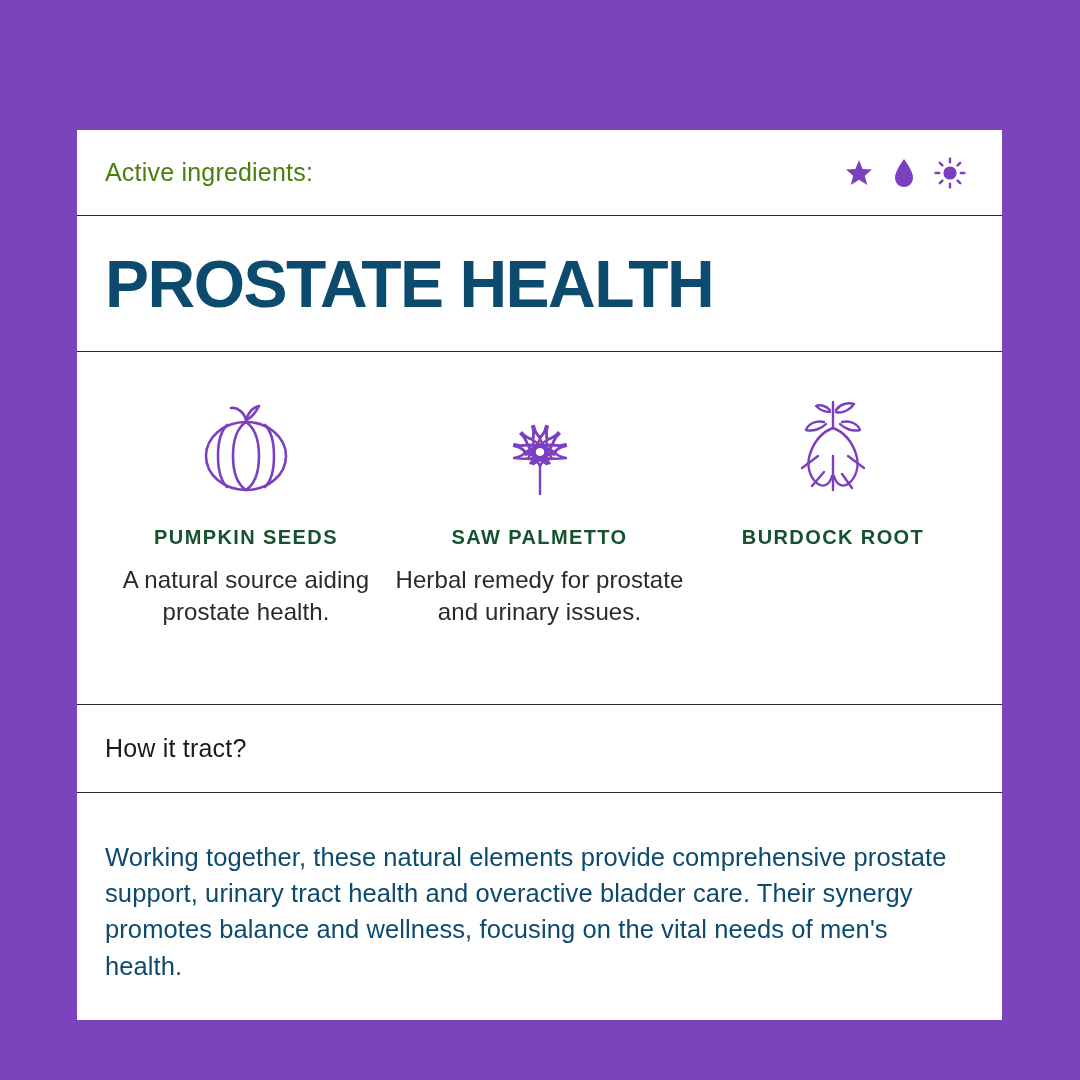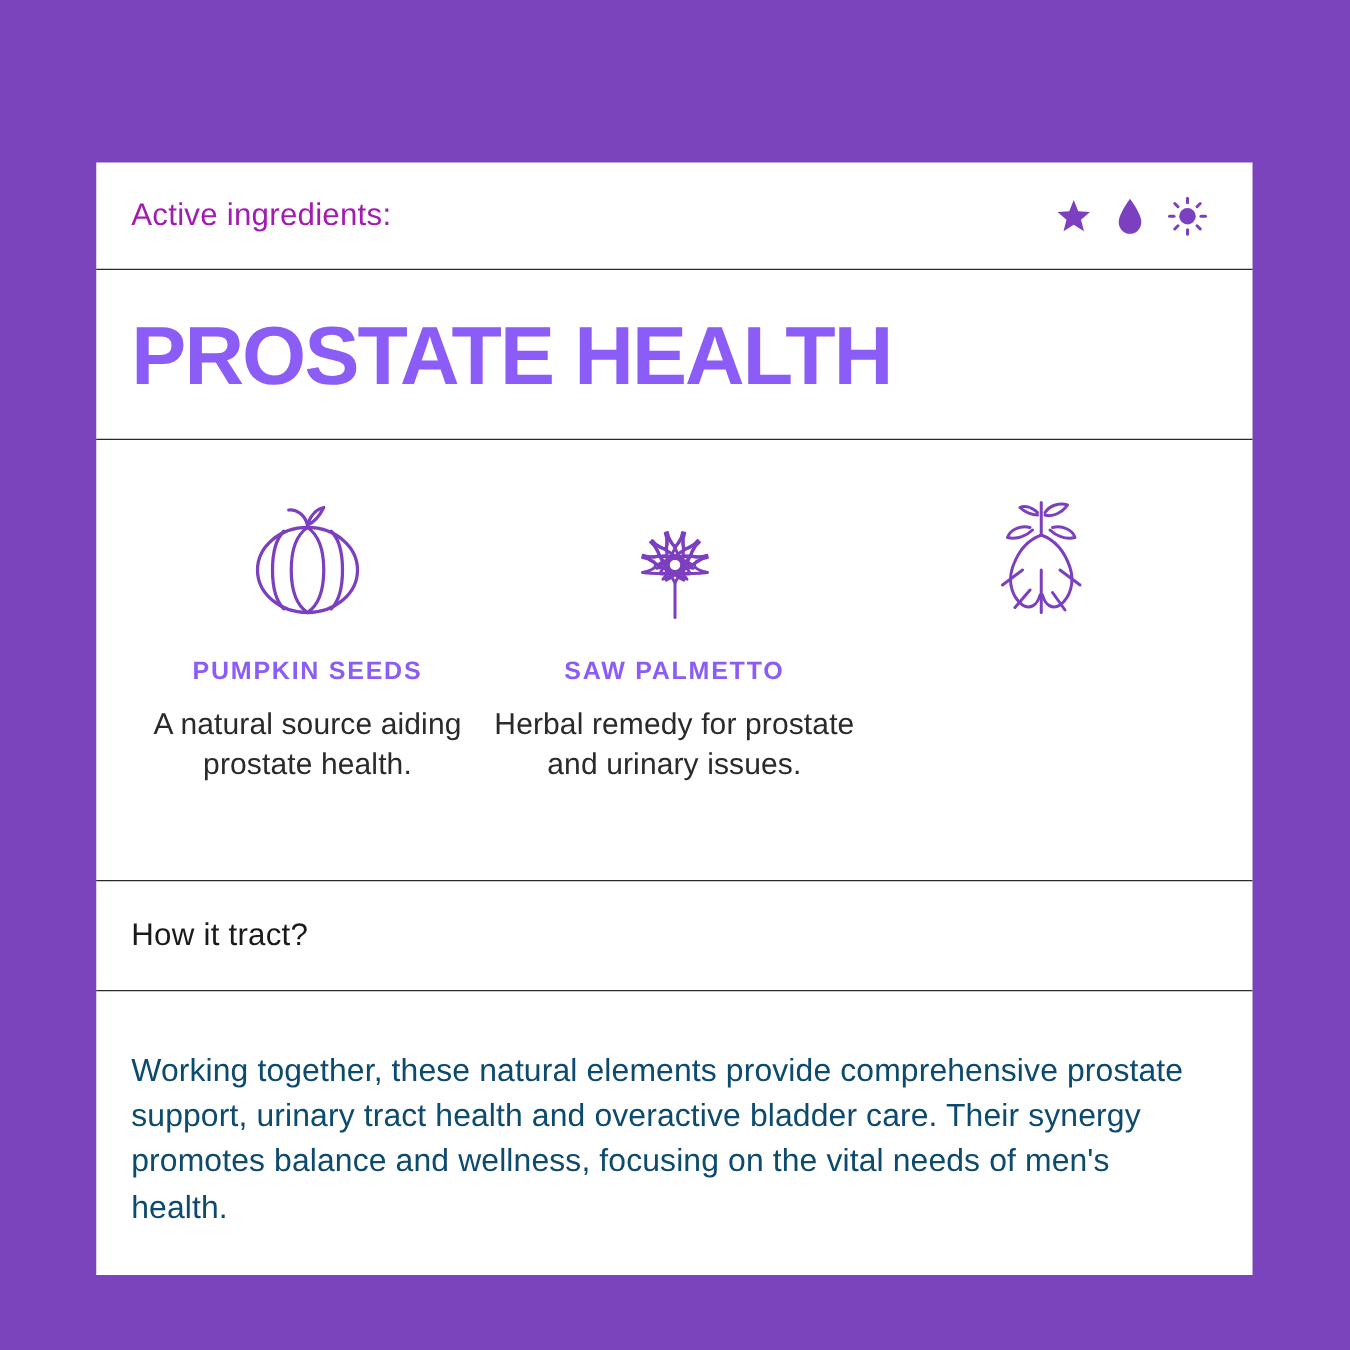--- a/index.html
+++ b/index.html
@@ -36,21 +36,21 @@
     flex: 0 0 86px;
     display: flex;
     align-items: center;
     justify-content: space-between;
     padding: 0 28px 0 28px;
     border-bottom: 1.5px solid #2b2b2b;
     box-sizing: border-box;
   }
   .header-label {
     font-size: 25px;
-    color: #a21caf;
+    color: #4d7c0f;
     letter-spacing: 0.2px;
   }
   .header-icons {
     display: flex;
     align-items: center;
     gap: 18px;
     padding-right: 8px;
   }
   .header-icons svg { display: block; }
 
@@ -61,21 +61,21 @@
     display: flex;
     align-items: center;
     padding: 0 28px;
     border-bottom: 1.5px solid #2b2b2b;
     box-sizing: border-box;
   }
   .title {
     font-size: 66px;
     font-weight: bold;
     letter-spacing: -1.5px;
-    color: #8b5cf6;
+    color: #0c4a6e;
     line-height: 1;
   }
 
   
   .ingredients-row {
     flex: 0 0 353px;
     display: flex;
     align-items: flex-start;
     justify-content: space-between;
     padding: 42px 24px 0 24px;
@@ -93,21 +93,21 @@
     height: 110px;
     display: flex;
     align-items: center;
     justify-content: center;
   }
   .ing-name {
     margin-top: 20px;
     font-size: 20px;
     font-weight: bold;
     letter-spacing: 1.4px;
-    color: #8b5cf6;
+    color: #14532d;
     line-height: 1.3;
     text-transform: uppercase;
   }
   .ing-desc {
     margin-top: 14px;
     font-size: 24px;
     color: #2a2a2a;
     line-height: 1.32;
     letter-spacing: 0.1px;
   }
@@ -248,20 +248,21 @@
             <path d="M59 8 L59 34"></path>
             <path d="M59 34 C48 38 40 48 36 60 C32 72 36 84 44 90 C50 94 56 90 58 82"></path>
             <path d="M59 34 C70 38 78 48 82 60 C86 72 82 84 74 90 C68 94 62 90 60 82"></path>
             <path d="M44 62 L28 74"></path>
             <path d="M50 78 L38 92"></path>
             <path d="M74 62 L90 74"></path>
             <path d="M68 80 L78 94"></path>
             <path d="M59 62 L59 96"></path>
           </svg>
         </div>
+        <div class="ing-name">BURDOCK ROOT</div>
       </div>
 
     </div>
 
     <div class="how-row">
       <div class="how-label">How it tract?</div>
     </div>
 
     <div class="body-row">
       <div class="body-text">Working together, these natural elements provide comprehensive prostate support, urinary tract health and overactive bladder care. Their synergy promotes balance and wellness, focusing on the vital needs of men's health.</div>

